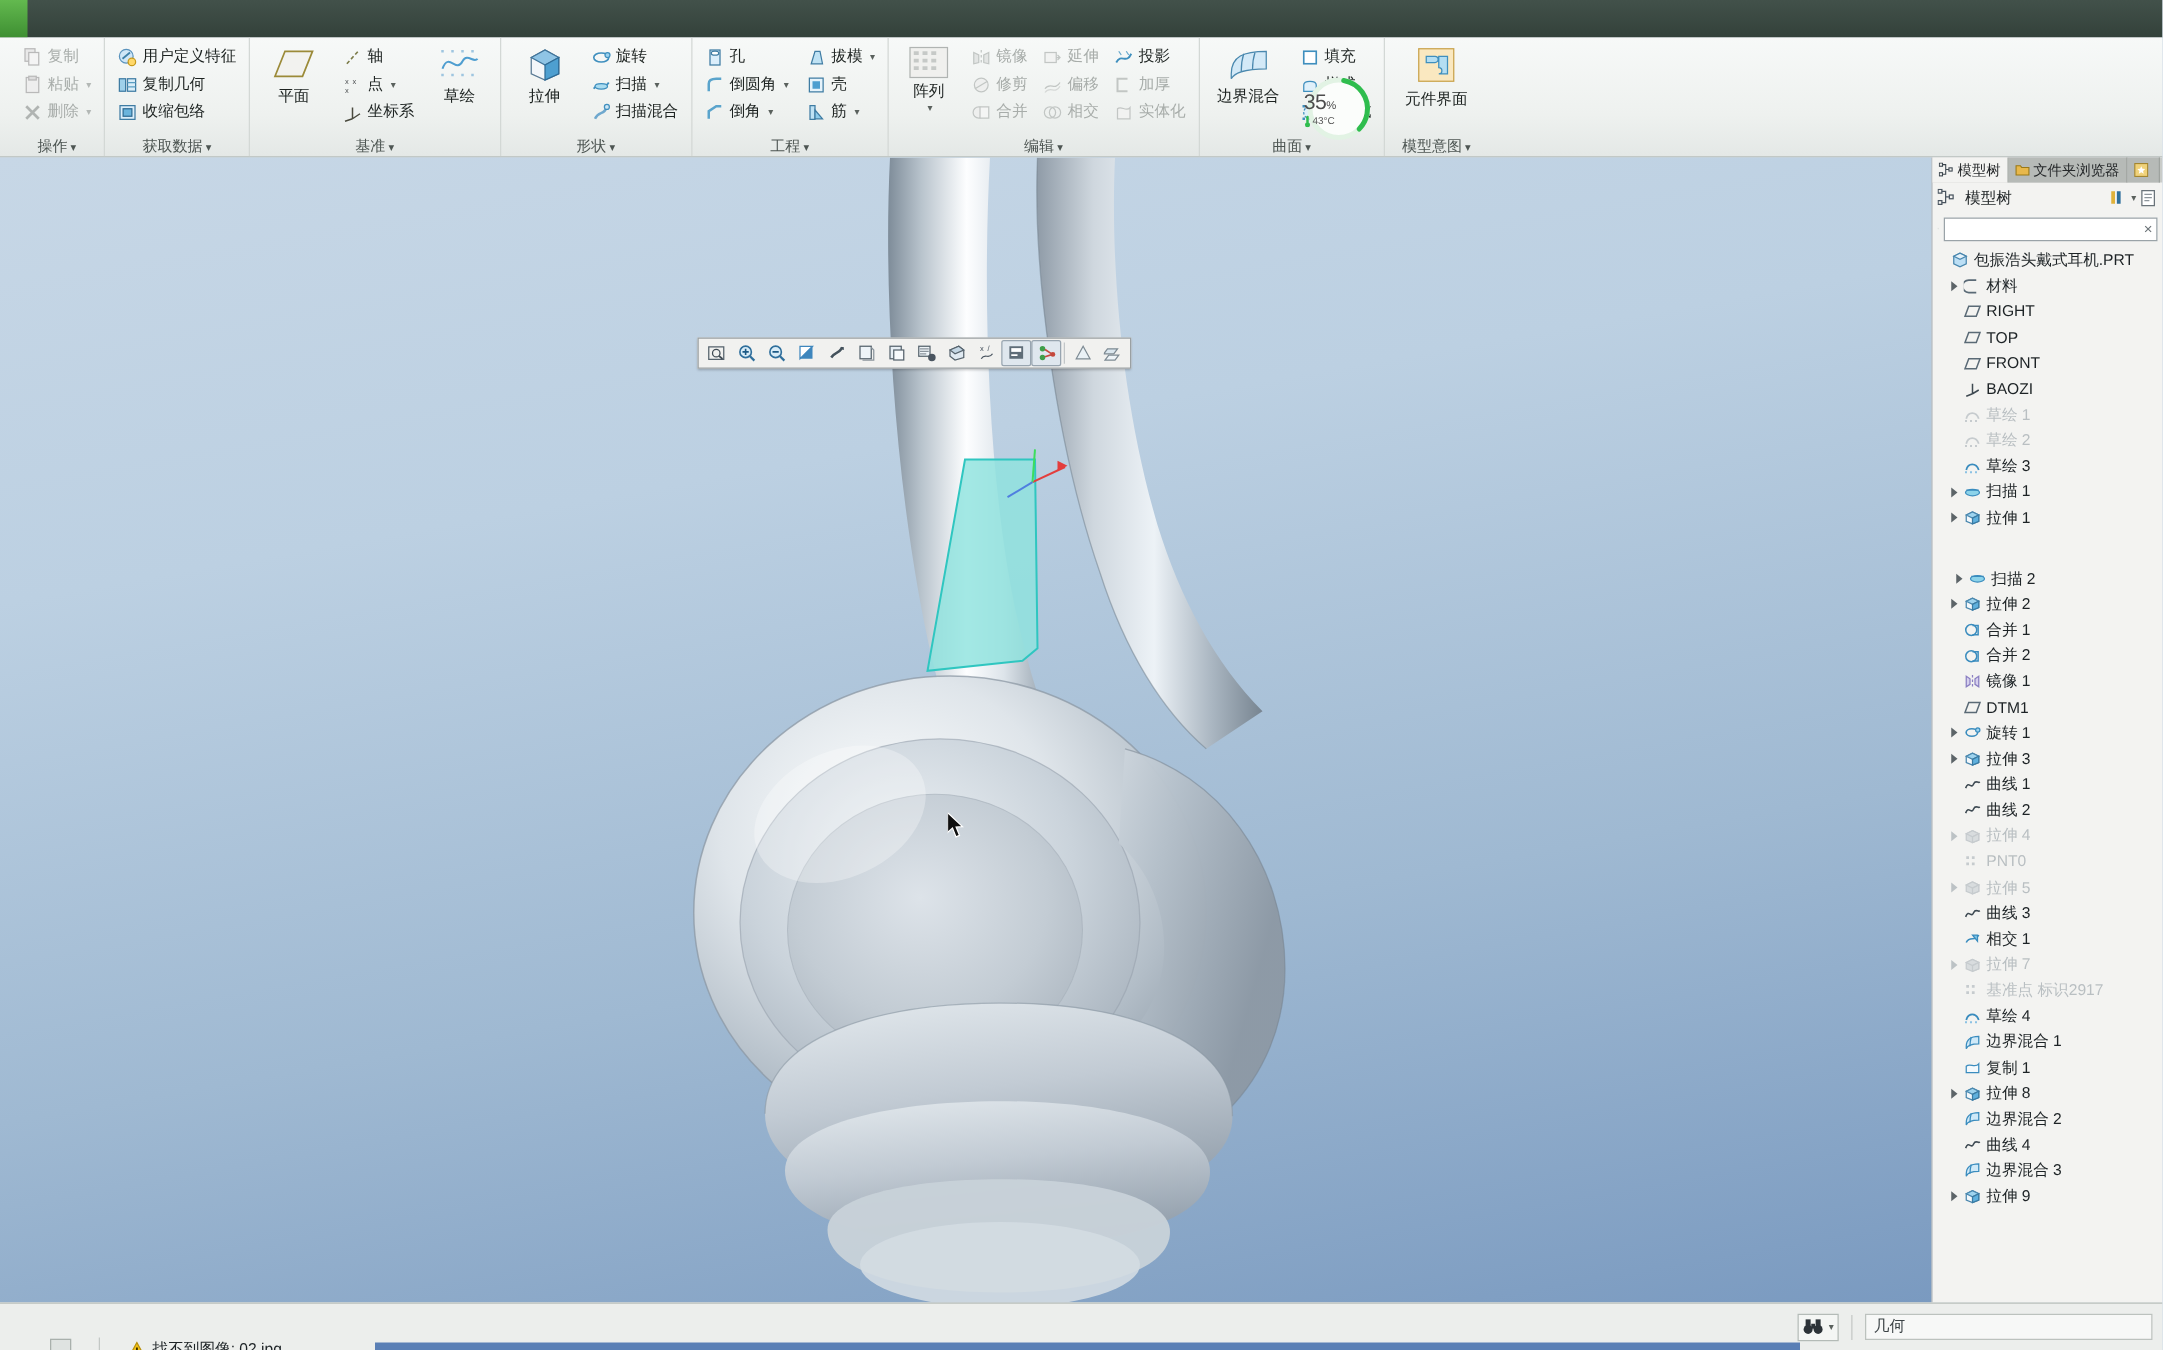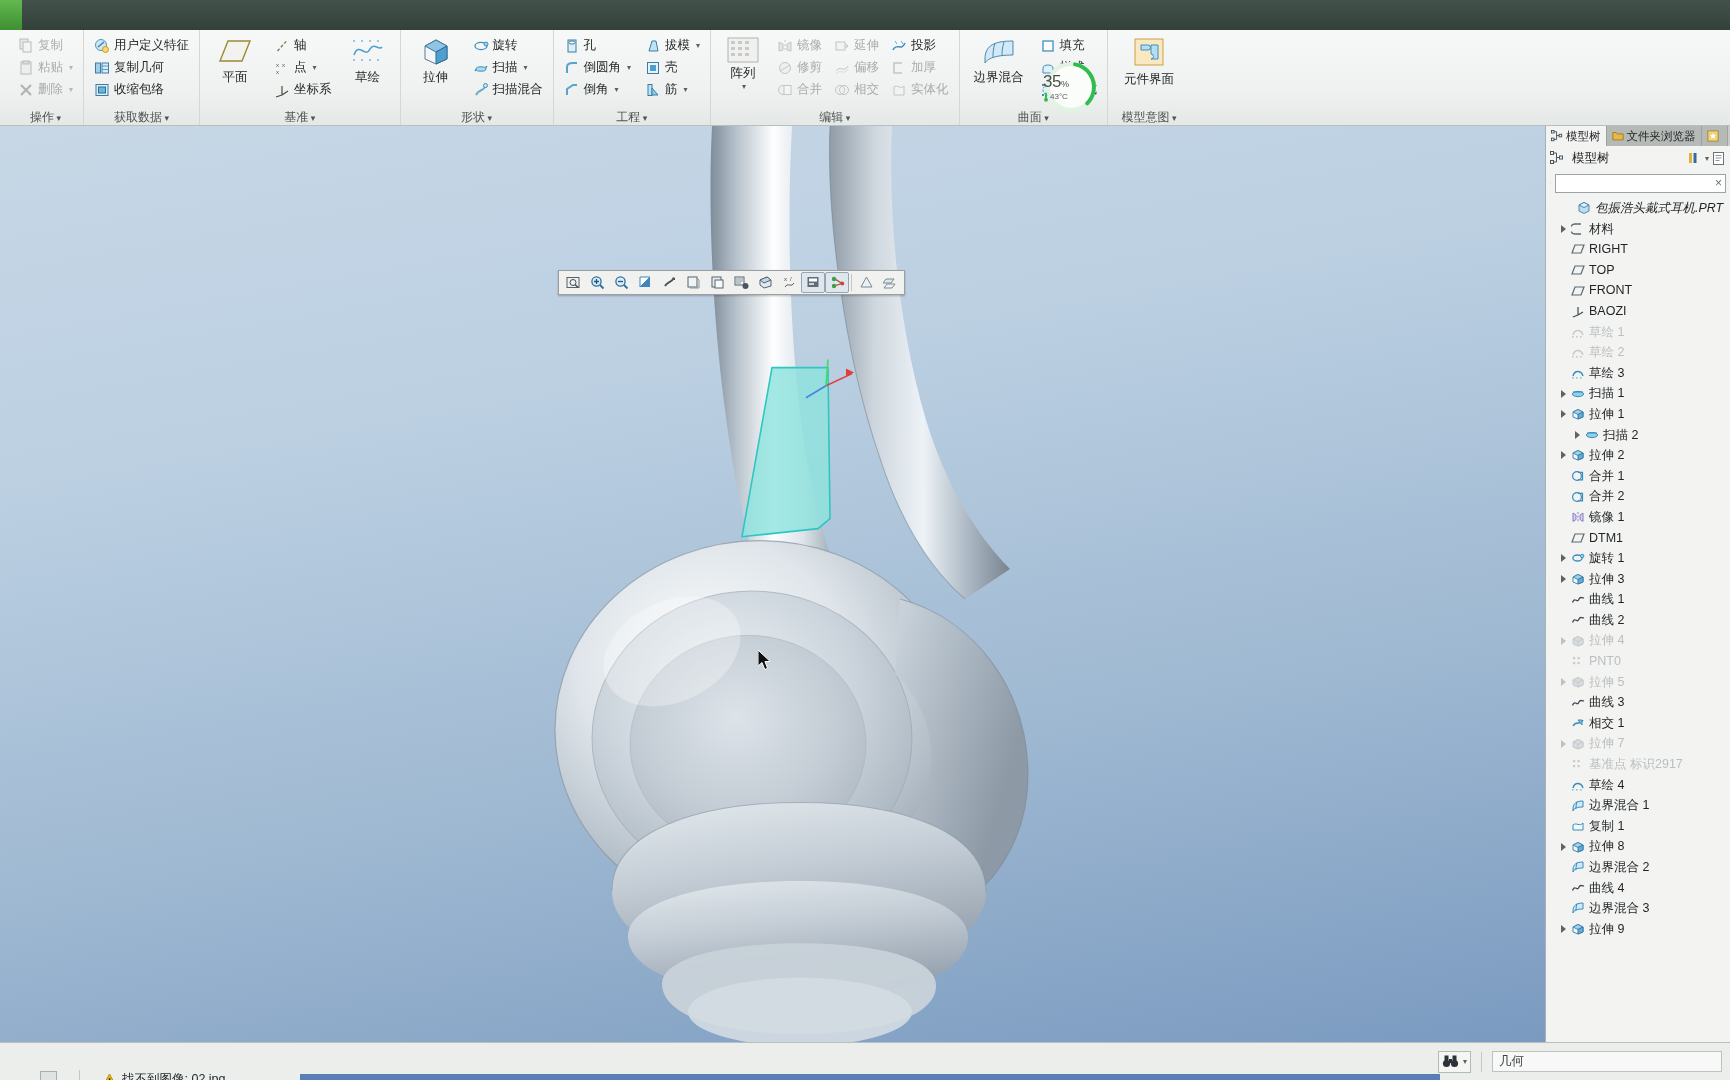--- a/index.html
+++ b/index.html
@@ -815,21 +815,21 @@
         <svg width="14" height="14" viewBox="0 0 14 14">
             <path d="M1 2 h12 l-4.6 5.5 v4.5 l-2.8 1.5 v-6 Z" fill="none" stroke="#5d6a73" stroke-width="1.1"></path>
           </svg>
         <div class="filterbox">
           <input type="text" value="" placeholder="" style="">
           <span class="xbtn">×</span>
         </div>
       </div>
 
       <div class="tree" id="tree">
-          <div class="tnode" style="padding-left: 16px; font-style: italic;">
+          <div class="tnode" style="padding-left: 0px;">
             <span class="tw"></span>
             <span class="tico">
               <svg width="14" height="14" viewBox="0 0 14 14">
                 <polygon points="2,4 7,1.5 12,4 12,10 7,12.5 2,10" fill="#bcdff5" stroke="#4a87ae"></polygon>
                 <polygon points="2,4 7,1.5 12,4 7,6.5" fill="#e4f2fb" stroke="#4a87ae"></polygon>
               </svg>
             </span>
             <span class="tlbl">包振浩头戴式耳机.PRT</span>
           </div>
           <div class="tnode" style="padding-left: 10px;">
@@ -939,21 +939,21 @@
             </span>
             <span class="tico">
               <svg width="14" height="14" viewBox="0 0 14 14">
                 <polygon points="2,5 7,2.5 12,5 12,10 7,12 2,10" fill="#f2f7fb" stroke="#4a87ae"></polygon>
                 <polygon points="2,5 7,2.5 12,5 7,7.5" fill="#9ed3ee" stroke="#4a87ae"></polygon>
                 <polygon points="7,7.5 12,5 12,10 7,12" fill="#5fb0dd" stroke="#3a7ba3"></polygon>
               </svg>
             </span>
             <span class="tlbl">拉伸 1</span>
           </div>
-          <div class="tnode" style="padding-left: 24px;">
+          <div class="tnode" style="padding-left: 14px; margin-top: 28px;">
             <span class="tw">
               <span class="arw"></span>
             </span>
             <span class="tico">
               <svg width="14" height="14" viewBox="0 0 14 14">
                 <ellipse cx="7" cy="7" rx="5.6" ry="2.6" fill="#8cd3ea" stroke="#3a8cbe"></ellipse>
                 <path d="M2 5 h10" stroke="#3a8cbe"></path>
               </svg>
             </span>
             <span class="tlbl">扫描 2</span>

